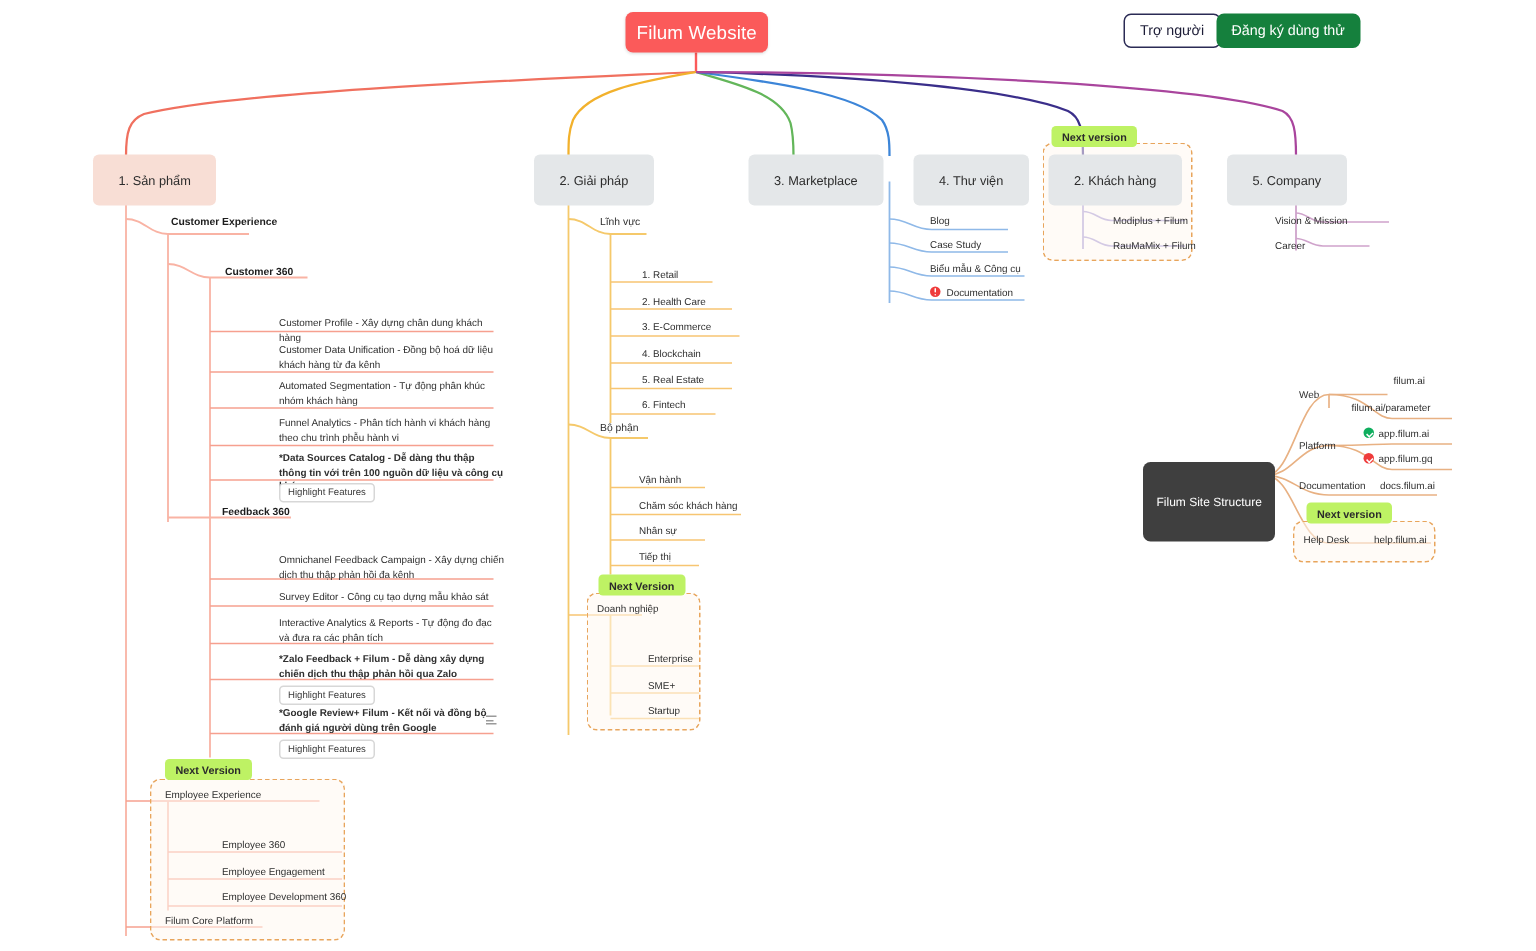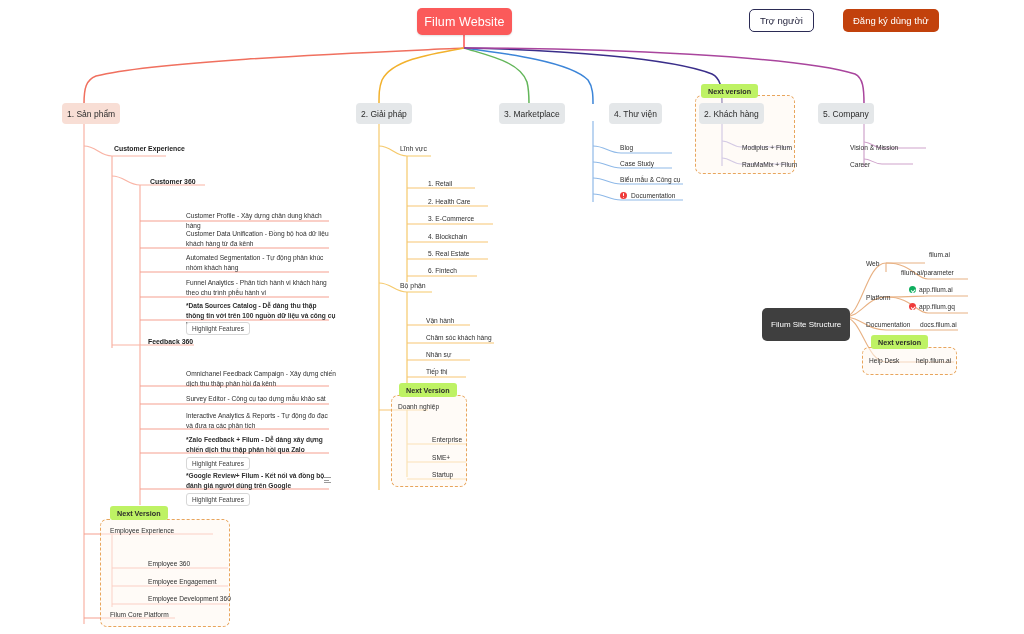--- a/index.html
+++ b/index.html
@@ -38,38 +38,38 @@
   .btn-help {
     left: 749px; top: 9px;
     padding: 5px 10px;
     border: 1px solid #2b2b55;
     border-radius: 5px;
     background: #fff;
     color: #1e1e38;
     font-size: 9.5px;
   }
   .btn-trial {
-    left: 843px; top: 9px;
+    left: 811px; top: 9px;
     padding: 6px 10px;
     border-radius: 5px;
-    background: #c2410c;
+    background: #15803d;
     color: #ffffff;
     font-size: 9.5px;
     text-align: right;
   }
 
   
   .l1 {
-    height: 21px;
+    height: 34px;
     border-radius: 4px;
     background: #e4e7e9;
     color: #2c2c2c;
     font-size: 8.5px;
     display: flex; align-items: center; justify-content: center;
-    padding: 0 5px;
+    padding: 0 17px;
     white-space: nowrap;
   }
   .l1.salmon { background: #f8ded5; }
 
   
   .leaf {
     font-size: 6.6px;
     color: #2f2f2f;
     white-space: nowrap;
     line-height: 9px;
@@ -113,21 +113,21 @@
   .dash-box {
     border: 1px dashed #e8a55c;
     border-radius: 7px;
     background: rgba(255,248,241,.55);
   }
   .dark-node {
     background: #3f3f3f;
     color: #ffffff;
     font-size: 8px;
     border-radius: 5px;
-    padding: 12px 9px;
+    padding: 22px 9px;
     white-space: nowrap;
   }
 
   
   .ic {
     display: inline-block;
     width: 7px; height: 7px;
     border-radius: 50%;
     vertical-align: -1px;
     margin-right: 3px;

